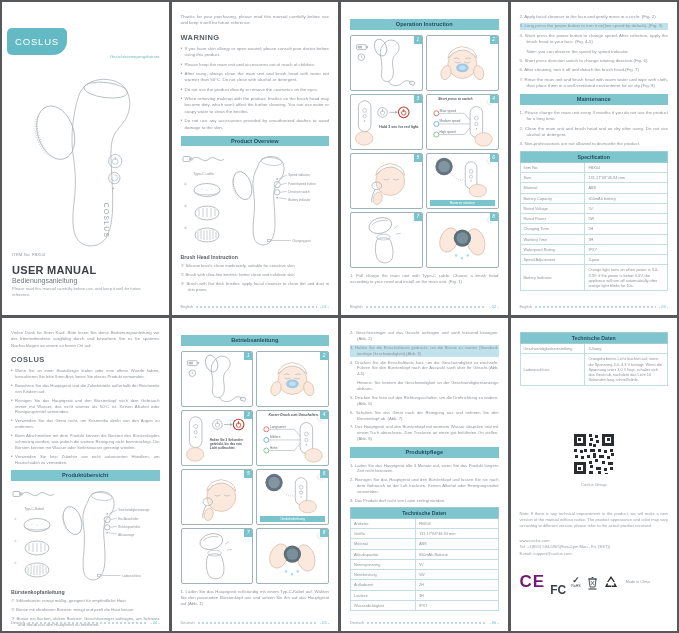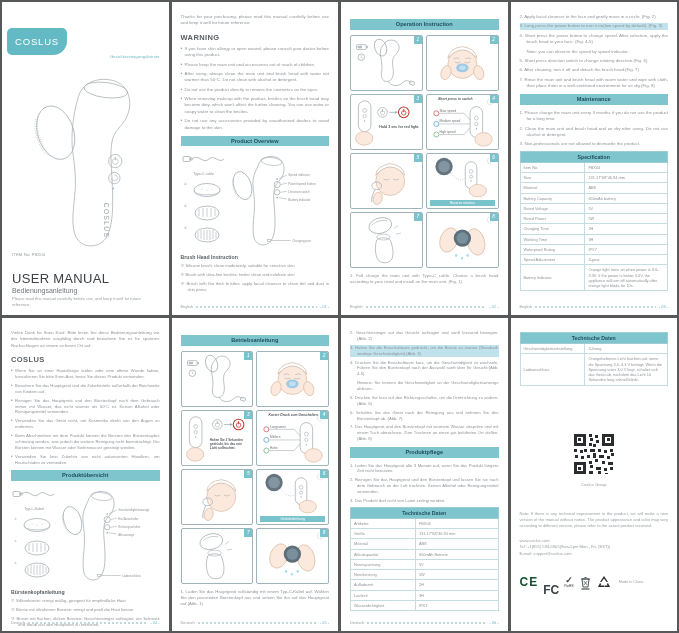--- a/index.html
+++ b/index.html
@@ -35,21 +35,21 @@
   
   .logo { position:absolute; left:5px; top:26px; width:60px; height:27px; background:#63bac5;
           border-radius:5px 5px 14px 5px; display:flex; align-items:center; justify-content:center;
           color:#fff; font-size:9.5px; letter-spacing:.8px; }
   .cv-title { position:absolute; right:9px; top:10px; text-align:right; font-weight:bold;
               font-size:12px; line-height:1.08; color:#3b4146; letter-spacing:.3px; }
   .cv-sub { position:absolute; right:9px; top:52px; font-size:4.4px; color:#6fb9c4; }
   .cv-dev { position:absolute; left:18px; top:72px; }
   .cv-block { position:absolute; left:10px; top:250px; right:9px; }
   .cv-item { font-size:4.4px; color:#9aa0a4; }
-  .cv-um { font-size:13px; font-weight:normal; color:#3b4146; margin-top:14px; letter-spacing:.3px; }
+  .cv-um { font-size:11px; font-weight:bold; color:#3b4146; margin-top:7px; letter-spacing:.3px; }
   .cv-de { font-size:7px; color:#70767b; margin-top:1px; }
   .cv-note { font-size:4.1px; color:#9aa0a4; margin-top:2px; line-height:1.4; }
 
   
   .diagram { display:flex; gap:2px; margin:2px 0 2px; }
   .dg-left { width:48px; }
   .cable-label { font-size:3.5px; text-align:center; color:#8f9499; margin:1px 0 2px; }
   .co-label { font-size:3.2px; fill:#8f9499; }
   .de .co-label { font-size:2.9px; }
   .h-brush { font-size:5.2px; font-weight:bold; color:#5a6065; margin:3px 0 3px; }
@@ -72,21 +72,21 @@
   .rev-strip { position:absolute; bottom:2px; left:4%; right:4%; background:#79c3cd; color:#fff;
                font-size:3.4px; text-align:center; padding:1px 0; }
   .step1-text { font-size:4.3px; line-height:1.45; color:#8f9499; margin-top:5px; text-align:justify; }
 
   
   .qr-wrap { text-align:center; margin-top:46px; }
   .qr-cap { font-size:4.2px; color:#9aa0a4; margin-top:2px; text-align:center; }
   .p8-note { font-size:4.1px; color:#9aa0a4; line-height:1.5; text-align:justify; margin-top:24px; }
   .p8-contact { font-size:4.1px; color:#9aa0a4; line-height:1.55; margin-top:9px; }
   .certs { display:flex; align-items:center; gap:5px; margin-top:10px; }
-  .ce { font-size:12px; font-weight:bold; color:#14532d; letter-spacing:1px; }
+  .ce { font-size:17px; font-weight:bold; color:#701a75; letter-spacing:1px; }
   .fcc { font-size:12px; font-weight:bold; color:#3b4146;margin-top:16px; }
   .rohs { display:flex; flex-direction:column; align-items:center; color:#3b4146; }
   .rohs .chk { font-size:9px; font-weight:bold; line-height:.9; }
   .rohs .lbl { font-size:3.6px; }
   .made { font-size:3.8px; color:#9aa0a4; margin-left:3px; }
 </style>
 </head>
 <body>
 
 <div class="board">

